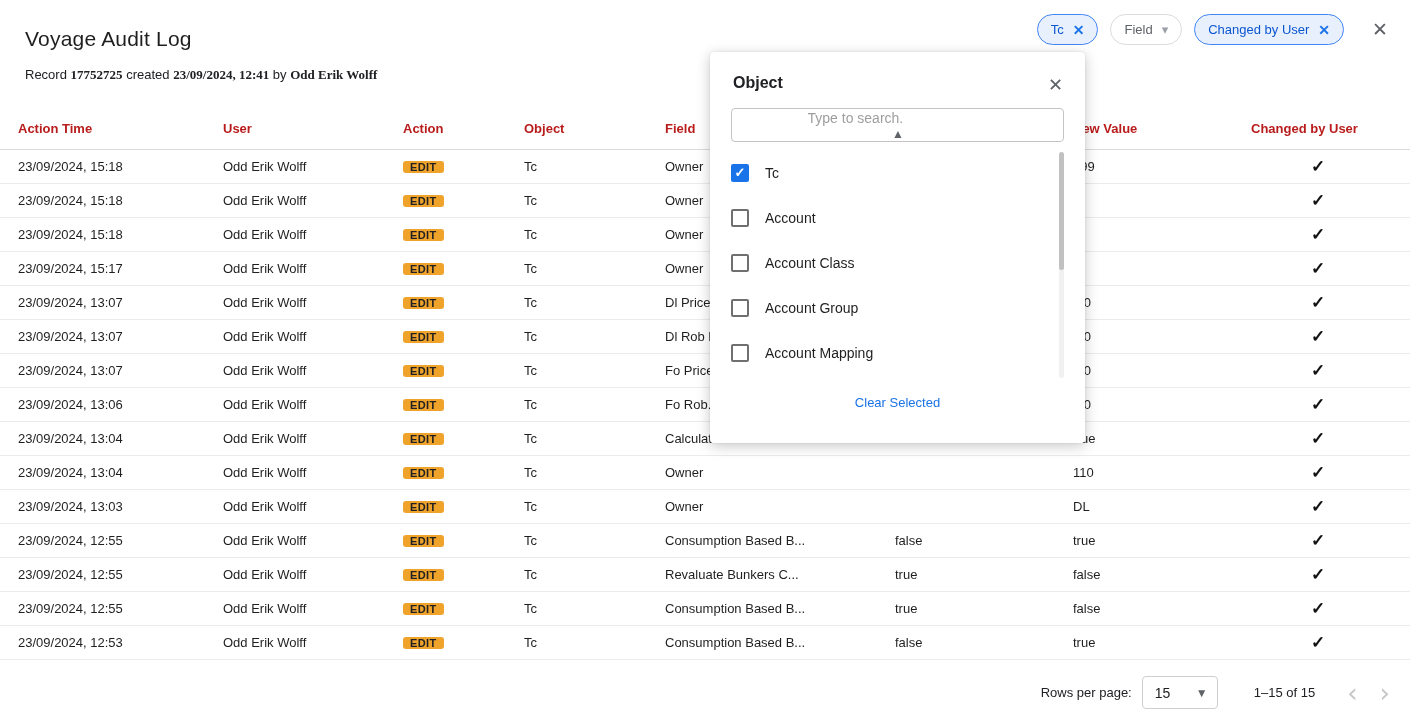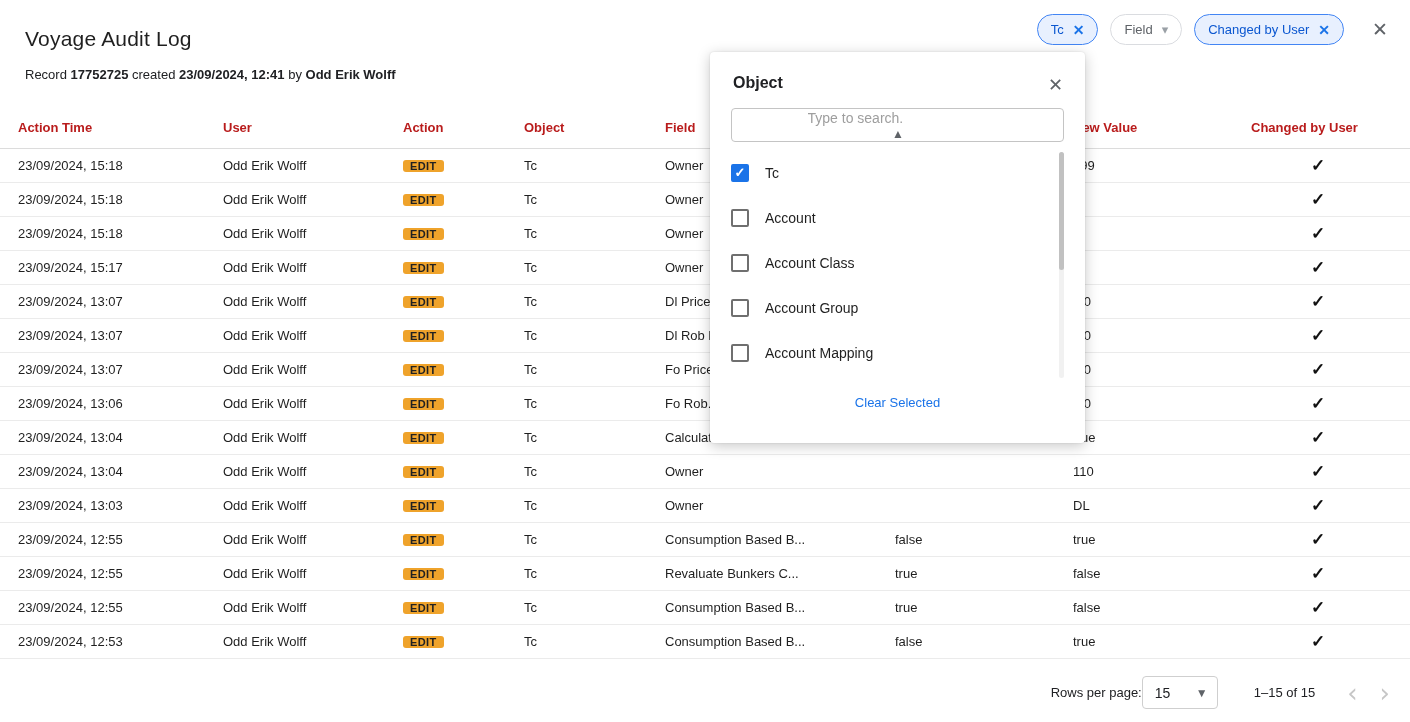--- a/index.html
+++ b/index.html
@@ -4,21 +4,21 @@
 <style>
   * { margin:0; padding:0; box-sizing:border-box; }
   html,body { background:#fff; }
   body { font-family:"Liberation Sans", sans-serif; color:#1f1f1f; }
   .page { position:relative; width:1410px; height:722px; background:#fff; overflow:hidden; }
 
   
   .top { padding:27px 24px 0 25px; }
   .title { font-size:21px; font-weight:400; color:#1f1f1f; letter-spacing:.2px; }
   .record-line { margin-top:16px; font-size:13px; color:#202124; }
-  .record-line b { font-weight:700; }
+  .record-line b { font-weight:700;font-family:Liberation Serif, serif; }
 
   .chipbar { position:absolute; top:14px; right:22px; display:flex; align-items:center; gap:12px; }
   .chip { display:inline-flex; align-items:center; gap:9px; height:31px; padding:0 13px;
           border-radius:16px; font-size:13px; background:#fff; border:1px solid #dadce0; color:#5f6368; cursor:pointer; }
   .chip.active { background:#e8f0fe; border:1px solid #4285f4; color:#0b57d0; }
   .chip .x { font-size:14px; color:#1a73e8; font-weight:700; line-height:1; cursor:pointer; }
   .chip .caret { font-size:13px; color:#9aa0a6; line-height:1; }
   .page-close { margin-left:16px; font-size:19px; color:#5f6368; cursor:pointer; line-height:1; }
 
   
@@ -49,21 +49,21 @@
   .cb { width:18px; height:18px; border:2px solid #6f6f6f; border-radius:2px; flex:0 0 18px;
         display:flex; align-items:center; justify-content:center; background:#fff; cursor:pointer; }
   .cb.checked { background:#1a73e8; border-color:#1a73e8; }
   .cb.checked::after { content:"✓"; color:#fff; font-size:13px; font-weight:700; }
   .scroll-track { position:absolute; top:2px; bottom:2px; right:21px; width:5px; background:#f1f1f1; border-radius:3px; }
   .scroll-thumb { position:absolute; top:0; right:0; width:5px; height:118px; background:#c1c1c1; border-radius:3px; cursor:pointer; }
   .clear-link { margin-top:15px; text-align:center; font-size:13px; color:#1a73e8; cursor:pointer; }
 
   
   .footer { position:absolute; top:676px; right:20px; display:flex; align-items:center; font-size:13px; color:#202124; }
-  .rpp-label { }
+  .rpp-label { margin-right:10px; }
   .rpp-select { width:76px; height:33px; border:1px solid #cfcfcf; border-radius:4px; display:flex;
                 align-items:center; justify-content:space-between; padding:0 9px 0 12px; font-size:14px; cursor:pointer; }
   .rpp-select .caret { font-size:12px; color:#5f6368; }
   .range { margin-left:36px; }
   .pager { margin-left:32px; display:flex; align-items:center; gap:22px; }
   .chev { font-size:26px; color:#c6c6c6; line-height:1; cursor:default; font-family:"DejaVu Sans", sans-serif; }
 </style>
 </head>
 <body>
 

